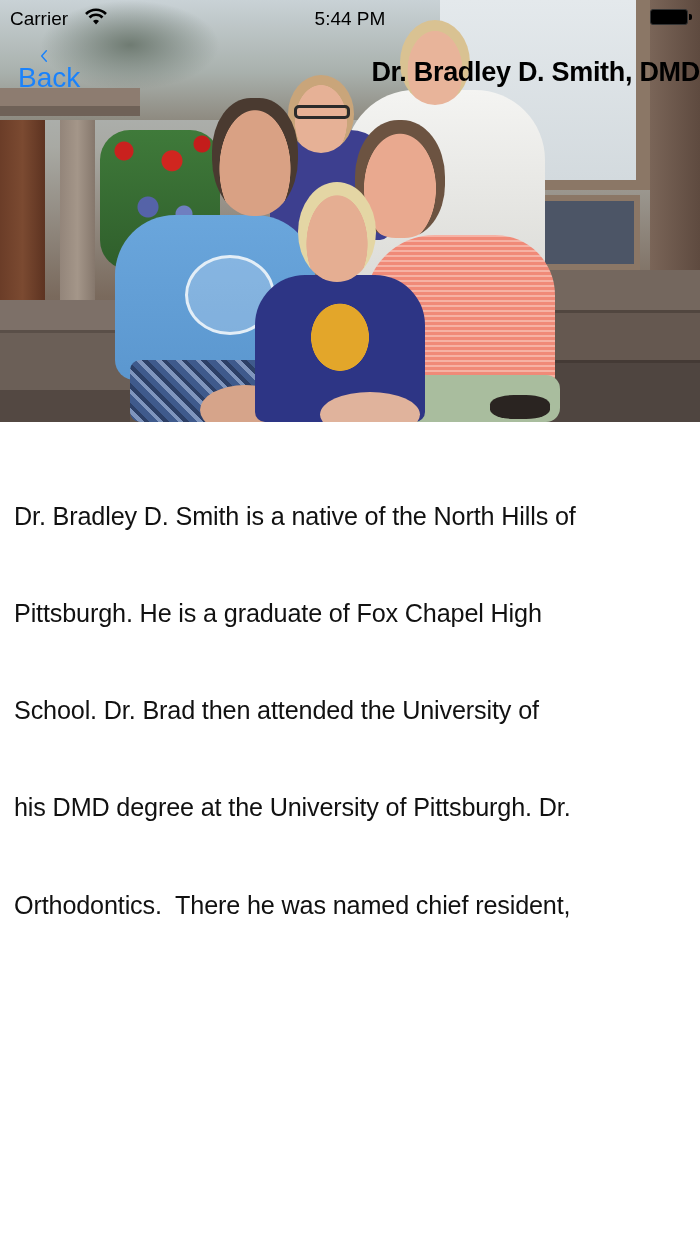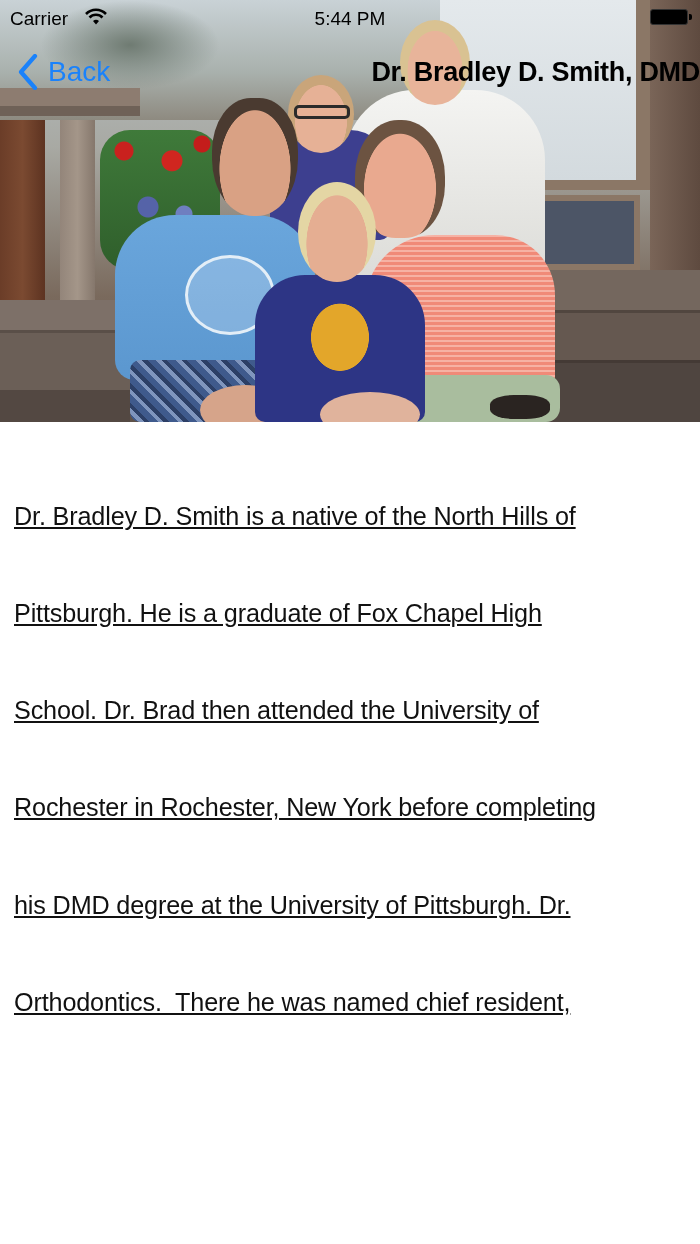--- a/index.html
+++ b/index.html
@@ -85,33 +85,33 @@
     .carrier { position: absolute; left: 10px; top: 8px; font-size: 19px; }
     .wifi { position: absolute; left: 85px; top: 7px; width: 22px; height: 20px; }
     .time { position: absolute; left: 0; width: 700px; top: 8px; text-align: center; font-size: 19px; }
     .battery { position: absolute; left: 650px; top: 9px; width: 38px; height: 16px;
       background: #000; border-radius: 3px; border: 1.5px solid #333; }
     .battery-tip { position: absolute; left: 689px; top: 14px; width: 3px; height: 6px; background: #000; border-radius: 0 2px 2px 0; }
 
     
     .nav-bar { position: absolute; left: 0; top: 40px; width: 700px; height: 64px; }
     .back-button { position: absolute; left: 18px; top: 10px; height: 44px; display: flex; align-items: center;
-      color: #1a82fb; font-size: 28px; cursor: pointer; }
+      color: #1a82fb; font-size: 28px; cursor: pointer; flex-direction: column; }
     .back-chevron { width: 20px; height: 36px; margin-right: 10px; }
     .nav-title { position: absolute; left: 0; width: 700px; top: 17px; text-align: right;
       font-size: 27px; font-weight: bold; color: #000; letter-spacing: -0.3px; }
     .nav-title span { padding-left: 0; }
 
     
     .bio {
       position: absolute; left: 14px; top: 435px; width: 684px;
       font-size: 25.2px; line-height: 32.4px; color: #111111;
       white-space: pre-wrap; letter-spacing: -0.15px;
     }
-    .bio-line { display: block; white-space: pre; text-decoration: underline; }
+    .bio-line { display: block; white-space: pre; }
   </style>
 </head>
 <body>
 
 <div class="photo">
   <div class="ph sky-left"></div>
   <div class="ph tree-blob"></div>
   <div class="ph window-right"></div>
   <div class="ph window-pane"></div>
   <div class="ph right-post"></div>
@@ -168,21 +168,20 @@
   </div>
   <div class="nav-title">
     <span>Dr. Bradley D. Smith, DMD</span>
   </div>
 </div>
 
 <div class="bio">
   <span class="bio-line">Dr. Bradley D. Smith is a native of the North Hills of</span>
   <span class="bio-line">Pittsburgh. He is a graduate of Fox Chapel High</span>
   <span class="bio-line">School. Dr. Brad then attended the University of</span>
-  <span class="bio-line">Rochester in Rochester, New York before completing</span>
   <span class="bio-line">his DMD degree at the University of Pittsburgh. Dr.</span>
   <span class="bio-line">Orthodontics.  There he was named chief resident,</span>
   
   
   
   
   
   
   
   

